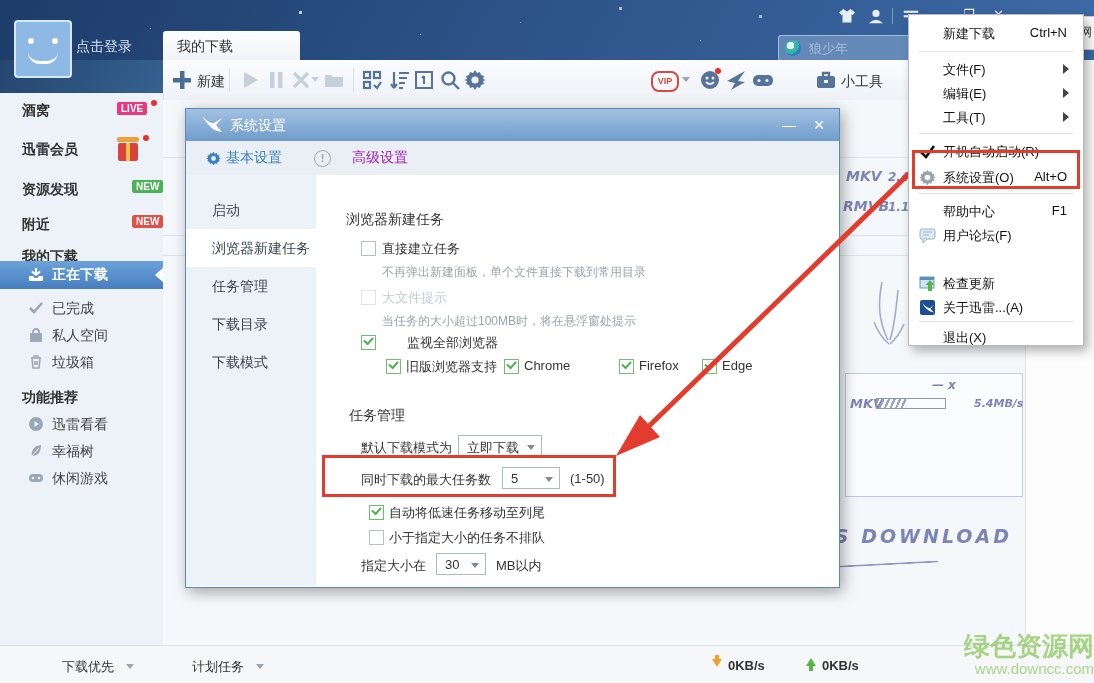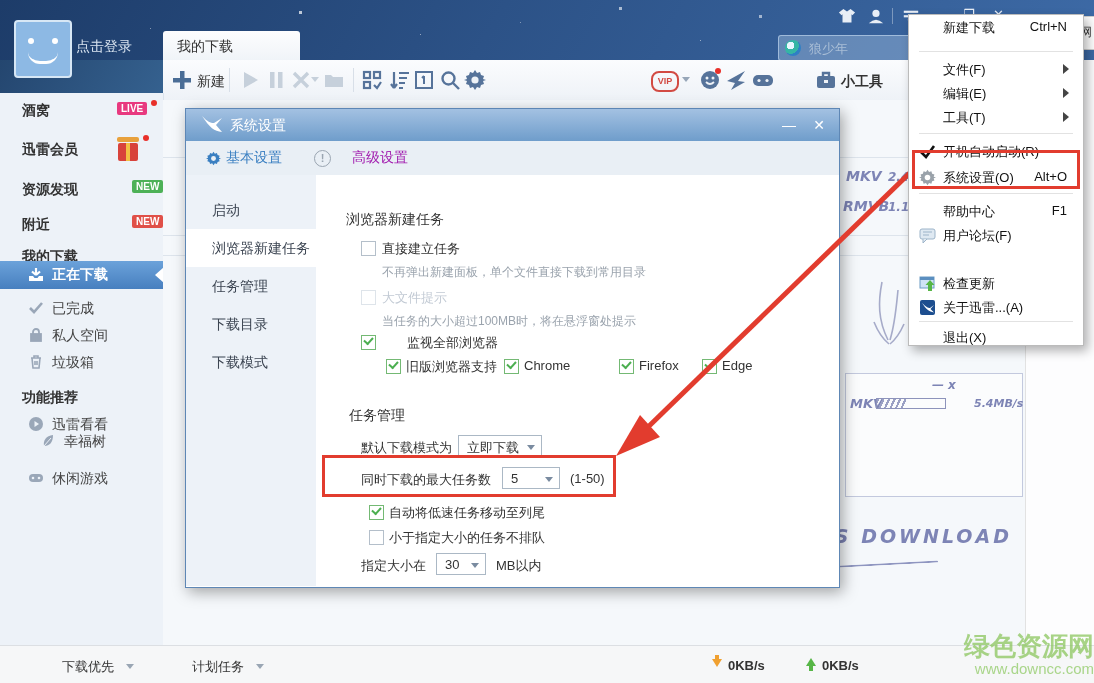--- a/index.html
+++ b/index.html
@@ -245,21 +245,21 @@
           <circle cx="15" cy="11.5" r="1.6" fill="#eef2f7"></circle>
         </svg>
     </div>
     <div class="ti" style="left:652px;">
       <svg viewBox="0 0 22 22" fill="currentColor">
           <rect x="2" y="7" width="18" height="12" rx="2"></rect>
           <path d="M8 7 V4 H14 V7" fill="none" stroke="currentColor" stroke-width="2.4"></path>
           <rect x="9" y="11" width="4" height="3" fill="#eef2f7"></rect>
         </svg>
     </div>
-    <div class="tlabel" style="left:678px;font-weight:bold;">小工具</div>
+    <div class="tlabel" style="left:678px;">小工具</div>
   </div>
 
   <div class="abs sidebar">
     <div class="side-item bold" style="top:5px;padding-left:12px;">
       <span class="lbl">酒窝</span>
       <span class="badge b-live" style="left:117px;top:4px;">LIVE</span>
       <span class="reddot" style="left:151px;top:2px;"></span>
     </div>
     <div class="side-item bold" style="top:44px;">
       <span class="lbl">迅雷会员</span>
@@ -317,21 +317,21 @@
     </div>
     <div class="side-item sub-item" style="top:319px;">
       <span class="ic">
         <svg viewBox="0 0 16 16">
             <circle cx="8" cy="8" r="7" fill="currentColor"></circle>
             <path d="M6.5 5 L11 8 L6.5 11 Z" fill="#edf2f8"></path>
           </svg>
       </span>
       <span class="lbl">迅雷看看</span>
     </div>
-    <div class="side-item sub-item" style="top:336px;margin-left:12px;">
+    <div class="side-item sub-item" style="top:346px;">
       <span class="ic">
         <svg viewBox="0 0 16 16" fill="currentColor">
             <path d="M13 2 C6 3 3 7 4 13 C10 13 13 9 13 2 Z"></path>
             <path d="M4 13 L11 5" stroke="#edf2f8" stroke-width="1"></path>
           </svg>
       </span>
       <span class="lbl">幸福树</span>
     </div>
     <div class="side-item sub-item" style="top:373px;">
       <span class="ic">
@@ -453,21 +453,21 @@
       <span class="flabel" style="left:180px;top:382px;">MB以内</span>
     </div>
   </div>
 
   <svg class="abs annot" style="left:0;top:0;" width="1094" height="683">
     <line x1="988" y1="97" x2="647" y2="428" stroke="#e23c2e" stroke-width="5"></line>
     <polygon points="616,456 640,415 660,437" fill="#e23c2e"></polygon>
   </svg>
 
   <div class="abs menu">
-    <div class="mi" style="top:0;">
+    <div class="mi" style="top:6px;">
       <span class="ml">新建下载</span>
       <span class="ms">Ctrl+N</span>
     </div>
     <div class="msep" style="top:36px;"></div>
     <div class="mi" style="top:42px;">
       <span class="ml">文件(F)</span>
         <span class="marr"></span>
     </div>
     <div class="mi" style="top:66px;">
       <span class="ml">编辑(E)</span>

